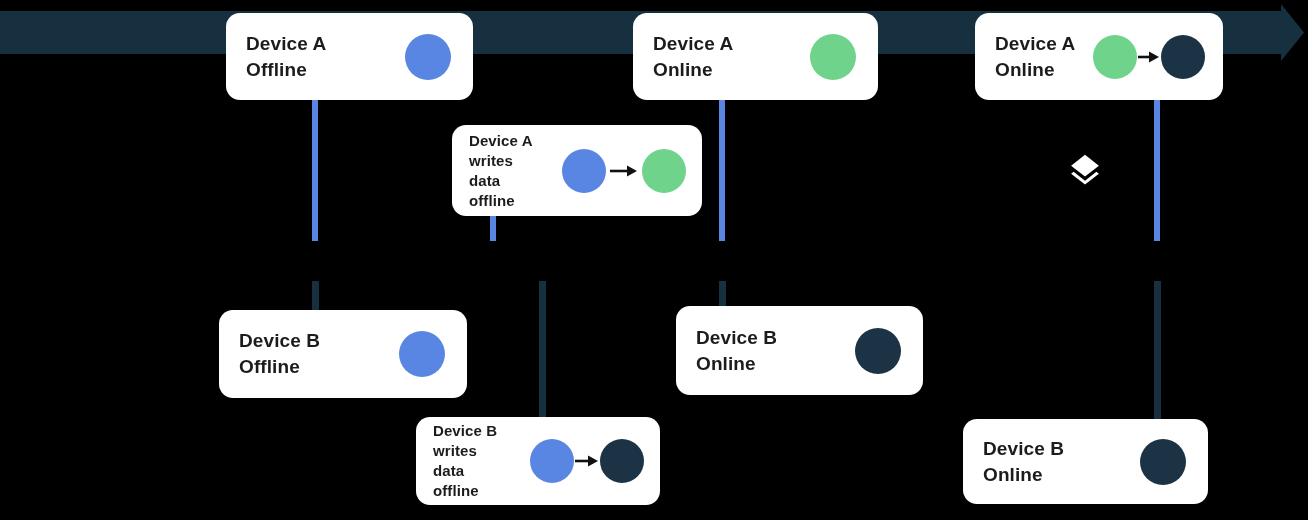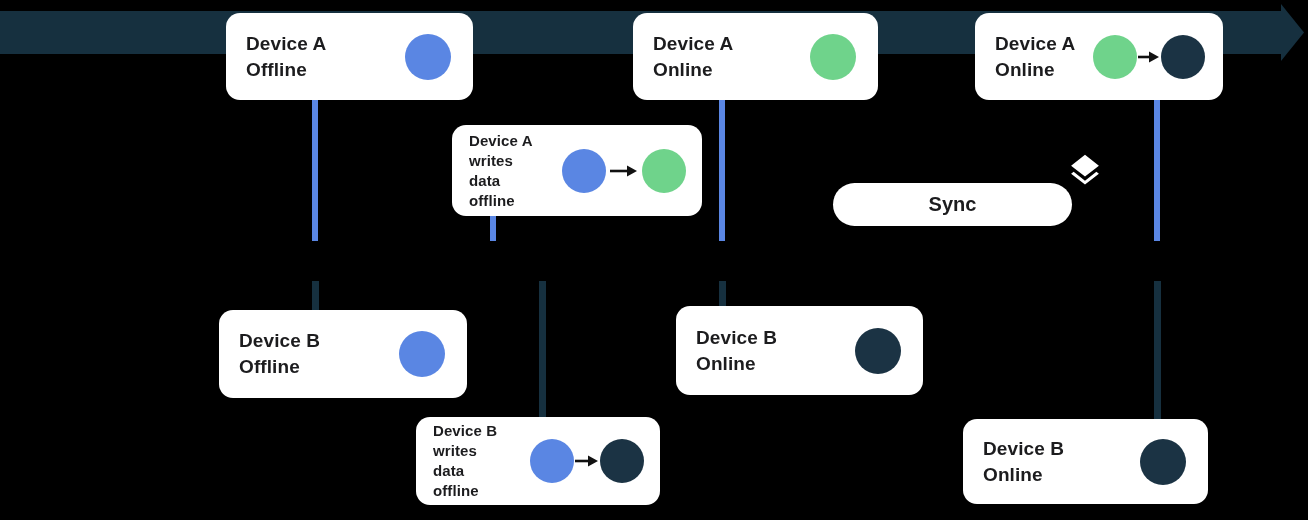--- a/index.html
+++ b/index.html
@@ -113,23 +113,20 @@
     <div class="chip-row" style="gap:0;">
       <span class="circle d44" style="background: rgb(111, 211, 139);"></span>
       <svg class="arrow-svg" width="22" height="14" viewBox="0 0 22 14" style="color: rgb(17, 17, 17);">
         <path d="M0 7 H12" stroke="currentColor" stroke-width="2.6" fill="none"></path>
         <path d="M11 1.5 L21 7 L11 12.5 Z" fill="currentColor"></path>
       </svg>
       <span class="circle d44" style="background: rgb(27, 51, 68);"></span>
     </div>
   </div>
 
-  <div class="sync-pill">
-    <span>Sync</span>
-  </div>
 
   <div class="layers-icon-box">
     <svg width="44" height="44" viewBox="0 0 24 24" style="color: rgb(255, 255, 255);">
       <path fill="currentColor" d="M11.99 17.25l-6.2-4.82L4.42 13.5l7.58 5.9 7.58-5.9-1.38-1.08-6.21 4.83zM12 15l6.19-4.81L19.58 9.1 12 3.2 4.42 9.1l1.38 1.08L12 15z"></path>
     </svg>
   </div>
 
   <div class="card" style="left:219px; top:310px; width:248px; height:88px;">
     <div class="card-label">Device B
 Offline</div>

